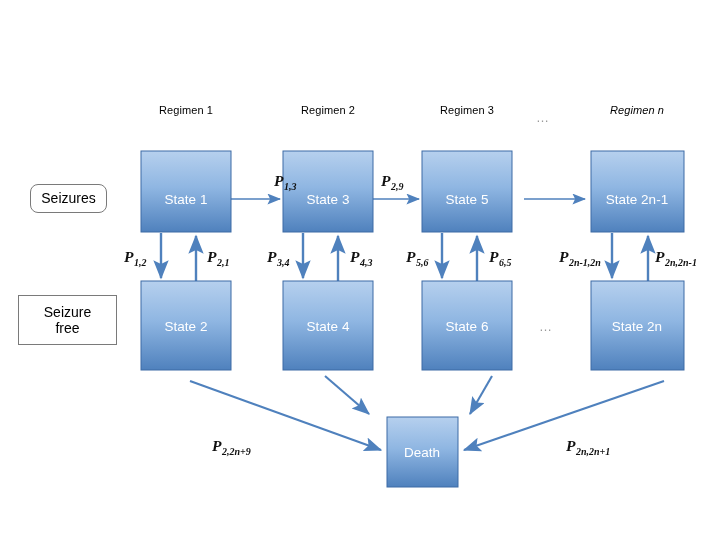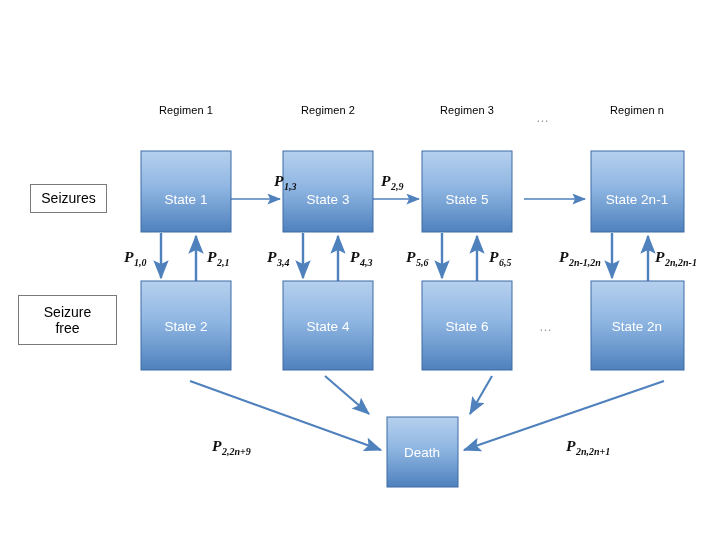--- a/index.html
+++ b/index.html
@@ -139,41 +139,41 @@
     </g>
     <g>
       <rect x="387" y="417" width="71" height="70" fill="url(#nodeGrad)" stroke="#3C6BA5" stroke-width="1"></rect>
       <text class="state-text" x="422" y="457" text-anchor="middle">Death</text>
     </g>
   </svg>
 
   <div class="regimen-label" style="left:136px;top:104px;width:100px;">Regimen 1</div>
   <div class="regimen-label" style="left:278px;top:104px;width:100px;">Regimen 2</div>
   <div class="regimen-label" style="left:417px;top:104px;width:100px;text-align:center;">Regimen 3</div>
-  <div class="regimen-label" style="left:587px;top:104px;width:100px;">Regimen n</div>
+  <div class="regimen-label" style="left:587px;top:104px;width:100px;font-style:italic;">Regimen n</div>
 
   <div class="ellipsis" style="left:536px;top:110px;">…</div>
   <div class="ellipsis" style="left:539px;top:319px;">…</div>
 
-  <div class="side-box" style="left:30px;top:184px;width:77px;height:29px;">
+  <div class="side-box" style="left:30px;top:184px;width:77px;height:29px;border-radius:8px;">
     <span>Seizures</span>
   </div>
   <div class="side-box" style="left:18px;top:295px;width:99px;height:50px;flex-direction:column;">
     <span>Seizure</span>
     <span>free</span>
   </div>
 
   <div class="plabel" style="left:238px;top:172px;margin-left:36px;">
     <span class="pmain">P</span><span class="psub">1,3</span>
   </div>
   <div class="plabel" style="left:381px;top:172px;">
     <span class="pmain">P</span><span class="psub">2,9</span>
   </div>
   <div class="plabel" style="left:124px;top:248px;">
-    <span class="pmain">P</span><span class="psub">1,0</span>
+    <span class="pmain">P</span><span class="psub">1,2</span>
   </div>
   <div class="plabel" style="left:207px;top:248px;">
     <span class="pmain">P</span><span class="psub">2,1</span>
   </div>
   <div class="plabel" style="left:267px;top:248px;">
     <span class="pmain">P</span><span class="psub">3,4</span>
   </div>
   <div class="plabel" style="left:350px;top:248px;">
     <span class="pmain">P</span><span class="psub">4,3</span>
   </div>

